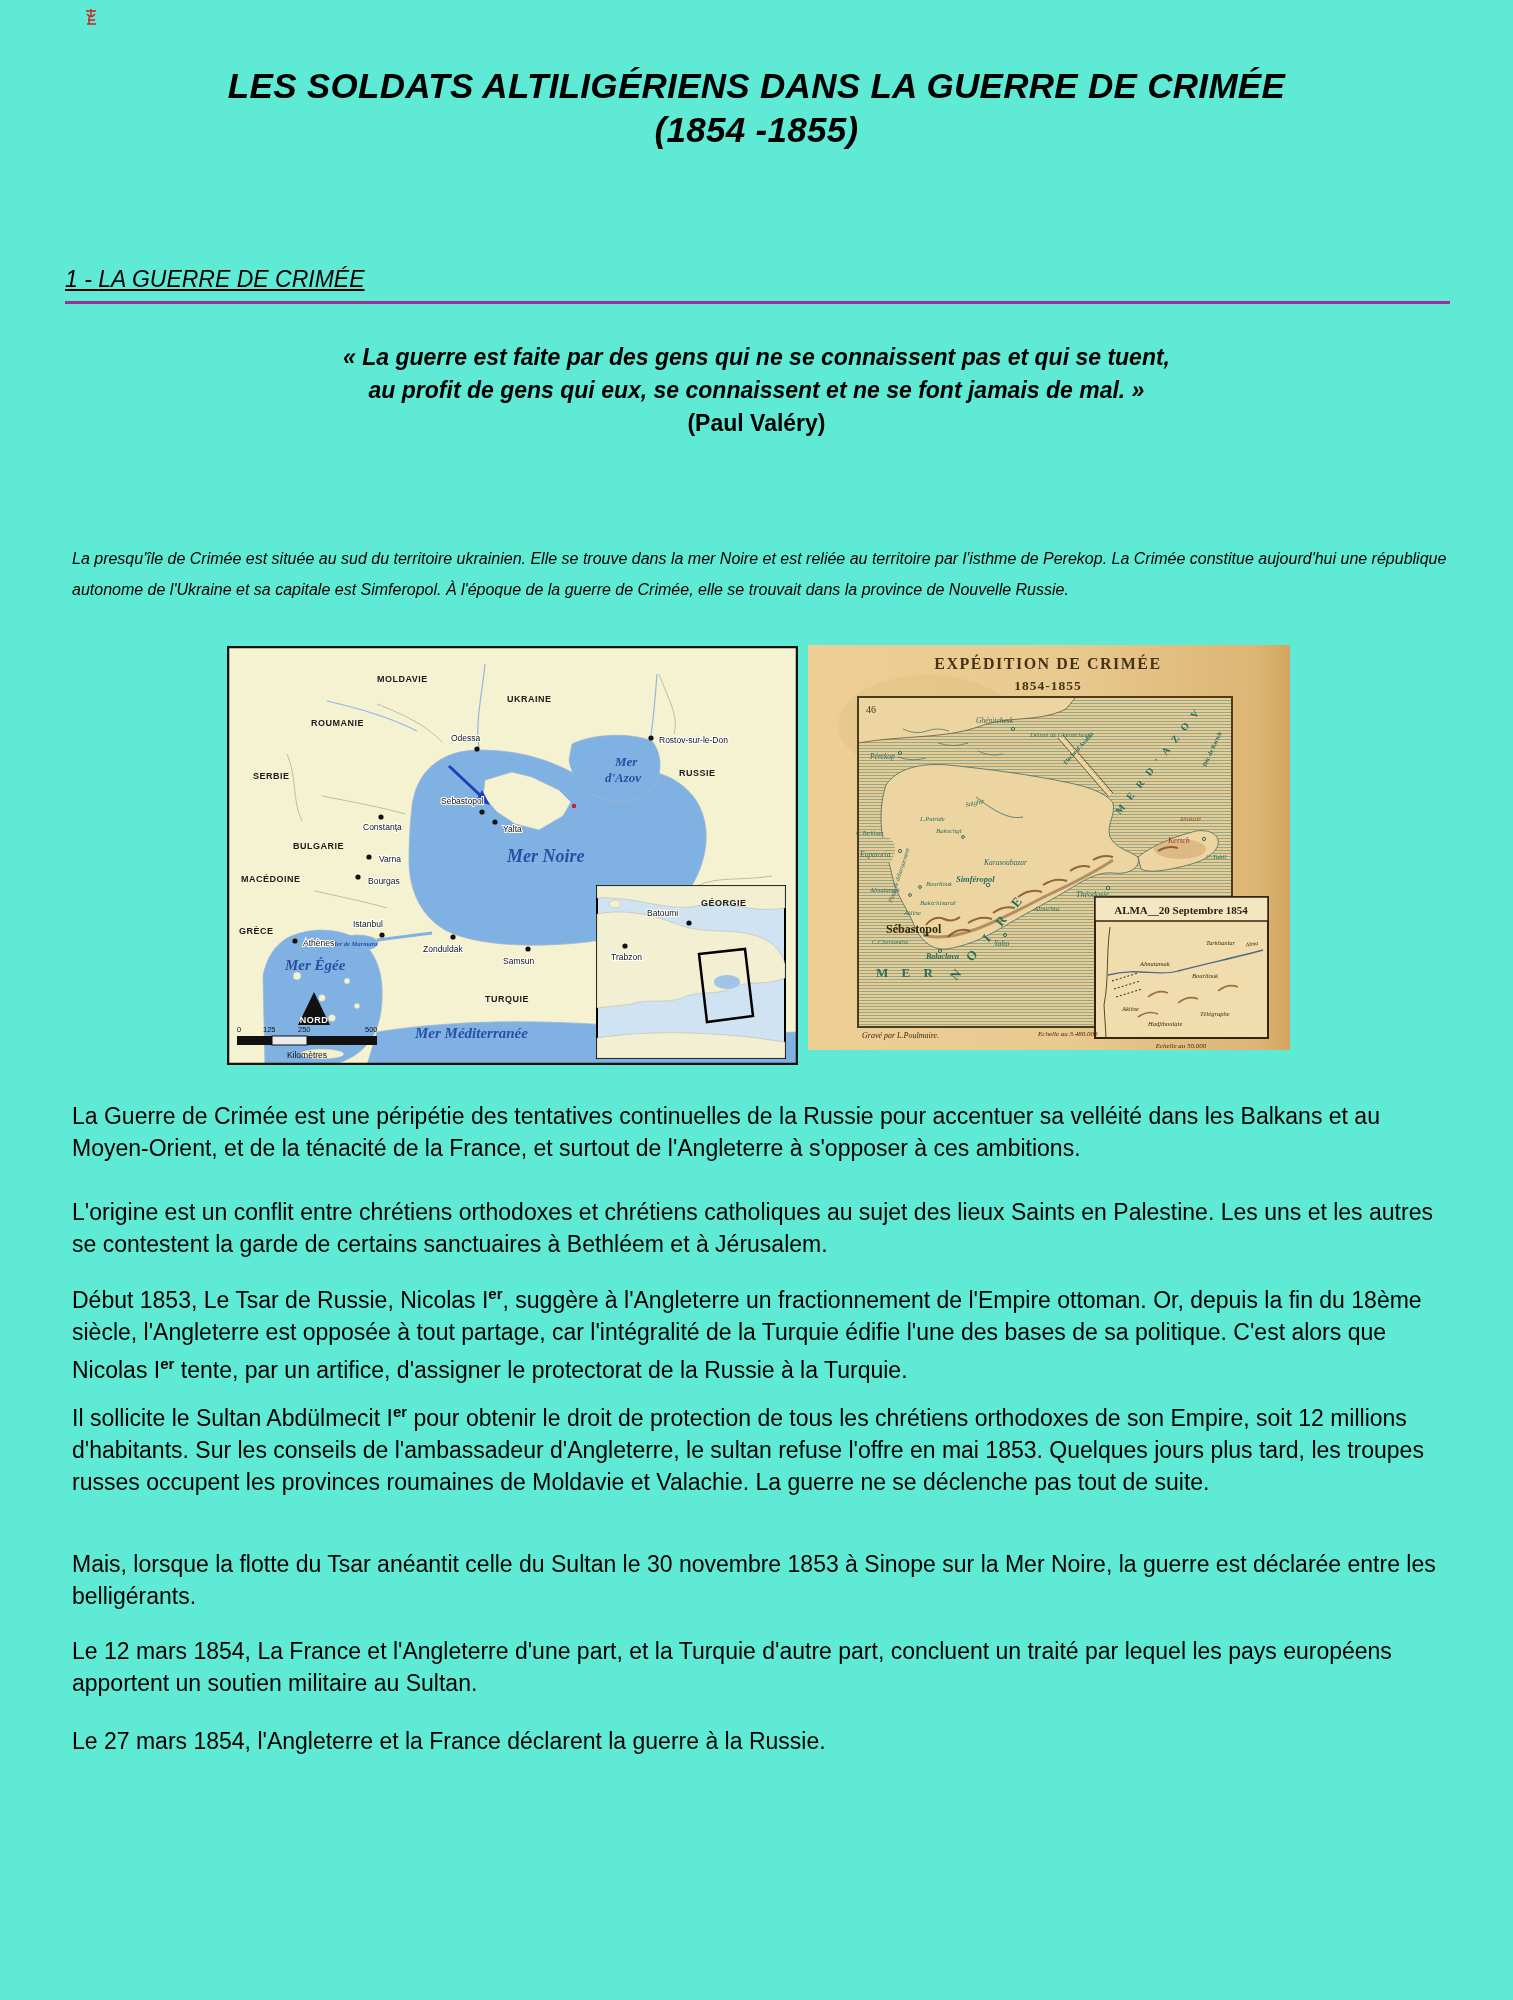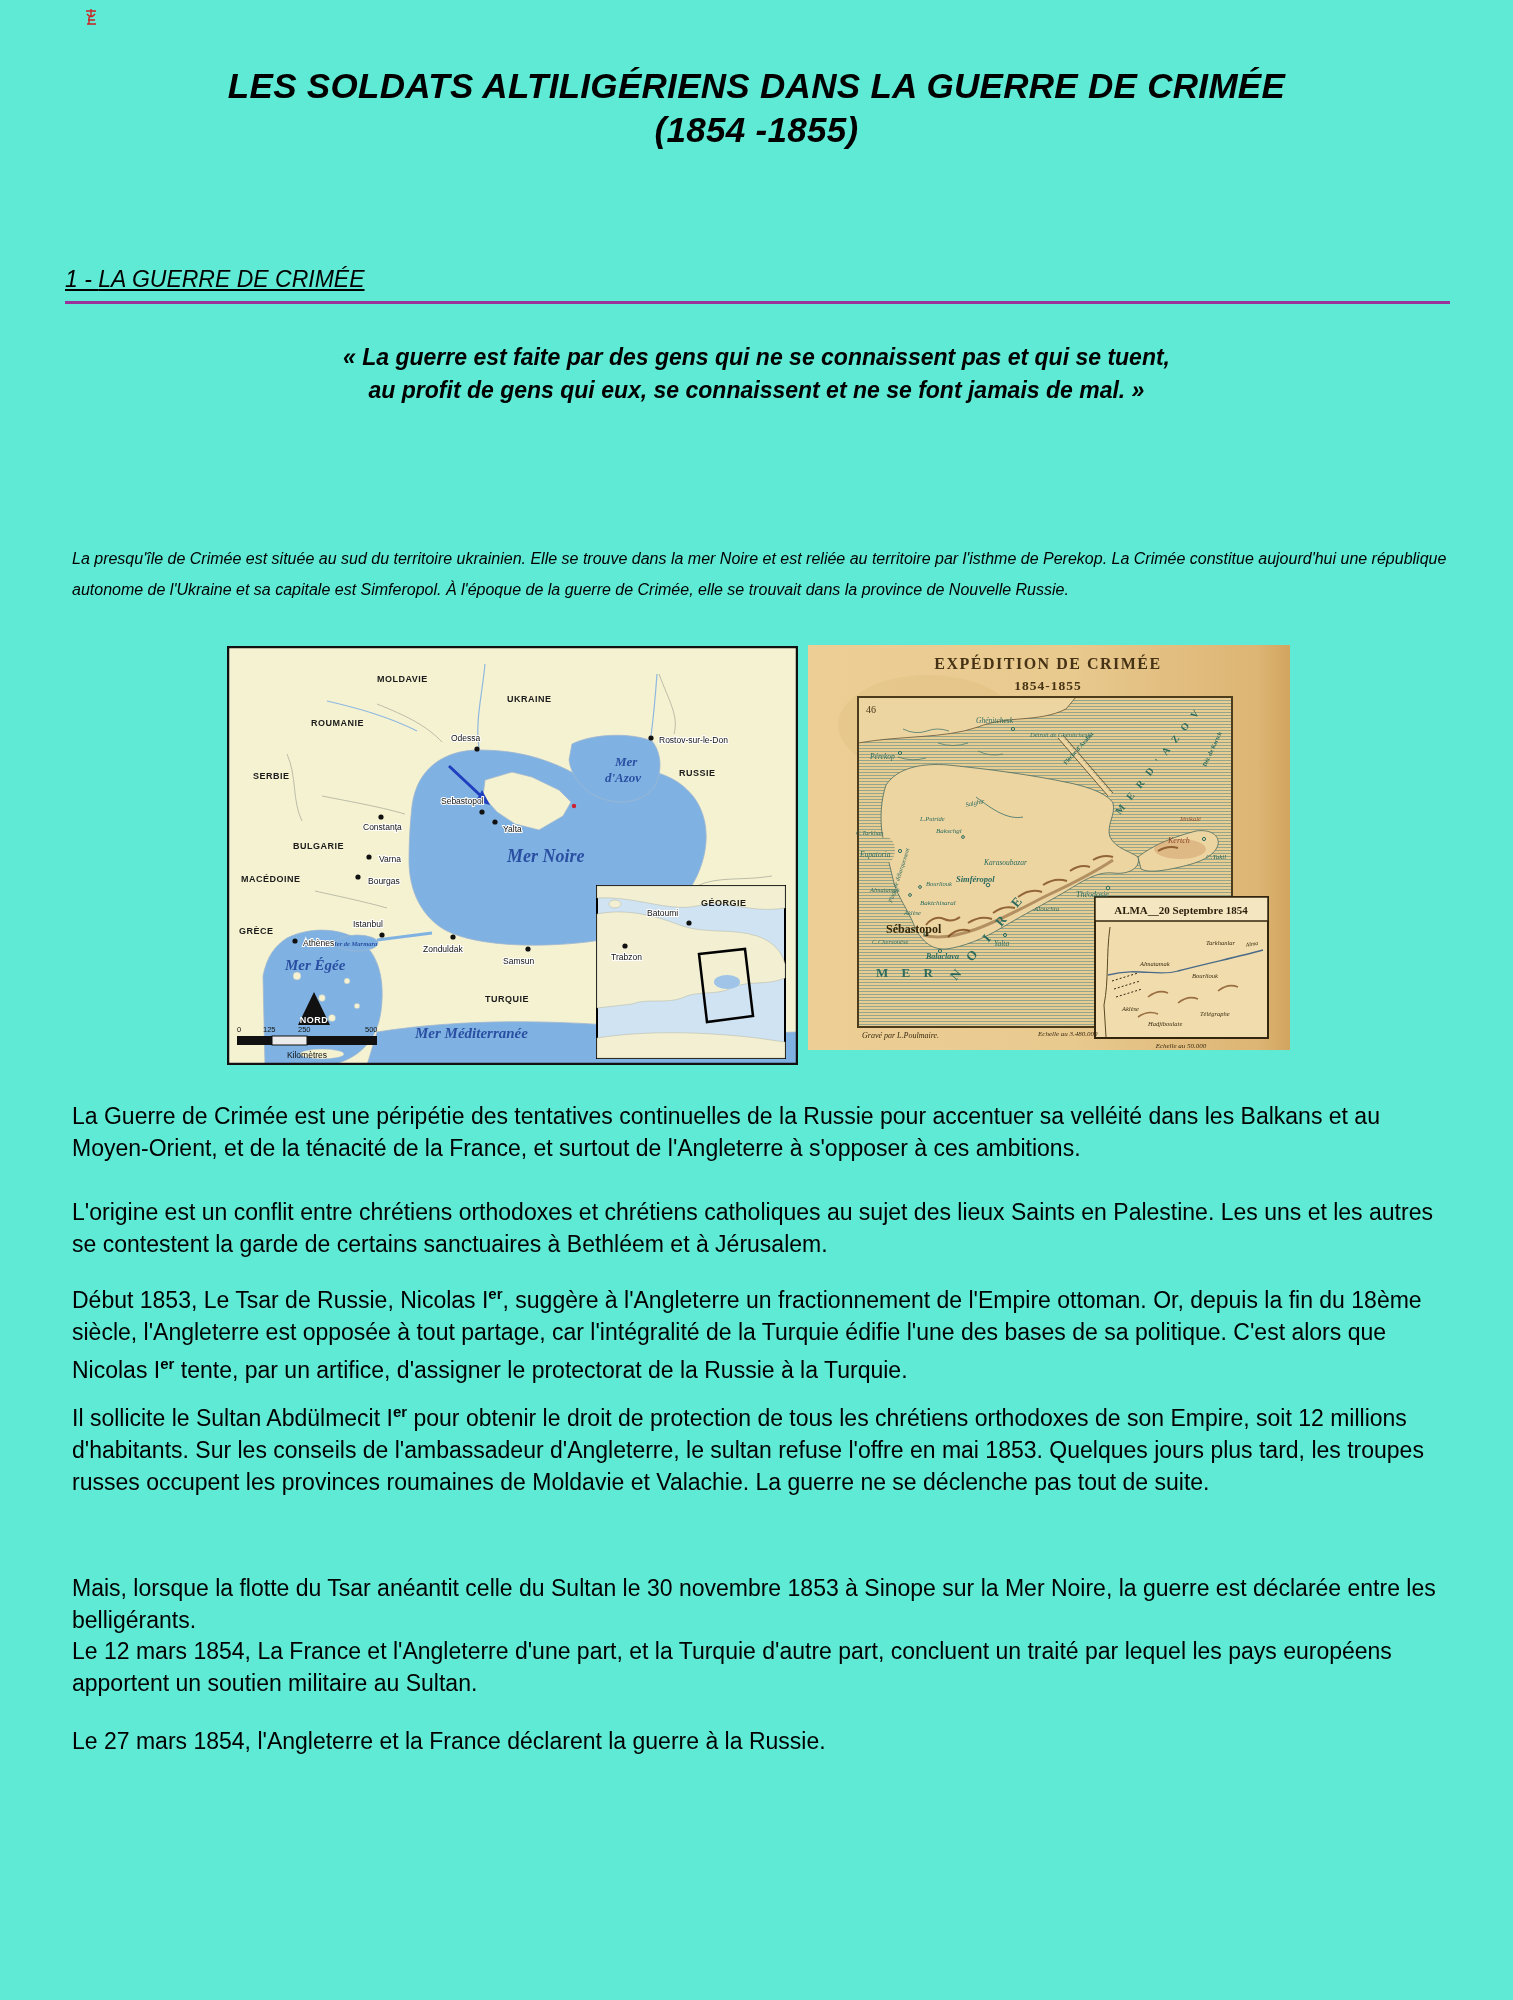--- a/index.html
+++ b/index.html
@@ -23,21 +23,21 @@
                  font-size:23px; line-height:33px; }
   .quote-line { font-weight:bold; font-style:italic; }
   .quote-attrib { font-weight:bold; }
 
   .intro-par { position:absolute; top:527px; left:72px; width:1382px;
                font-size:16px; line-height:31px; font-style:italic; }
 
   .body-par { position:absolute; left:72px; width:1385px; font-size:23px; line-height:32px; margin:0; }
   .body-par sup { font-weight:bold; font-size:15px; }
   .p1 { top:1100px; } .p2 { top:1196px; } .p3 { top:1278px; } .p4 { top:1396px; }
-  .p5 { top:1548px;margin-top:24px; } .p6 { top:1635px; } .p7 { top:1725px; }
+  .p5 { top:1548px; } .p6 { top:1635px; } .p7 { top:1725px; }
 
   .map-left  { position:absolute; left:227px; top:646px; width:571px; height:419px; }
   .map-right { position:absolute; left:808px; top:645px; width:482px; height:405px; }
   svg text { user-select:none; }
 </style>
 </head>
 <body>
 
 <div class="page">
 
@@ -49,20 +49,21 @@
     <div>LES SOLDATS ALTILIGÉRIENS DANS LA GUERRE DE CRIMÉE</div>
     <div>(1854 -1855)</div>
   </div>
 
   <div class="section-heading"><span class="num">1 - </span><span class="head">LA GUERRE DE CRIMÉE</span></div>
   <div class="purple-rule"></div>
 
   <div class="quote-block">
     <div class="quote-line">« La guerre est faite par des gens qui ne se connaissent pas et qui se tuent,</div>
     <div class="quote-line">au profit de gens qui eux, se connaissent et ne se font jamais de mal. »</div>
+    <div class="quote-attrib">(Paul Valéry)</div>
   </div>
 
   <p class="intro-par">La presqu'île de Crimée est située au sud du territoire ukrainien. Elle se trouve dans la mer Noire et est reliée au territoire par l'isthme de Perekop. La Crimée constitue aujourd'hui une république autonome de l'Ukraine et sa capitale est Simferopol. À l'époque de la guerre de Crimée, elle se trouvait dans la province de Nouvelle Russie.</p>
 
   <svg class="map-left" viewBox="0 0 571 419">
     <rect x="0" y="0" width="571" height="419" fill="#F5F2D2"></rect>
 
     <path d="M185,160 C190,120 220,104 252,104 C300,104 330,118 352,130 C390,118 432,120 456,140
              C481,160 486,195 470,230 C450,272 410,290 360,296 C310,302 250,300 220,285
              C195,272 182,245 182,215 C182,195 183,178 185,160 Z" fill="#7FB2E2" stroke="#9FB6CF" stroke-width="0.8"></path>

